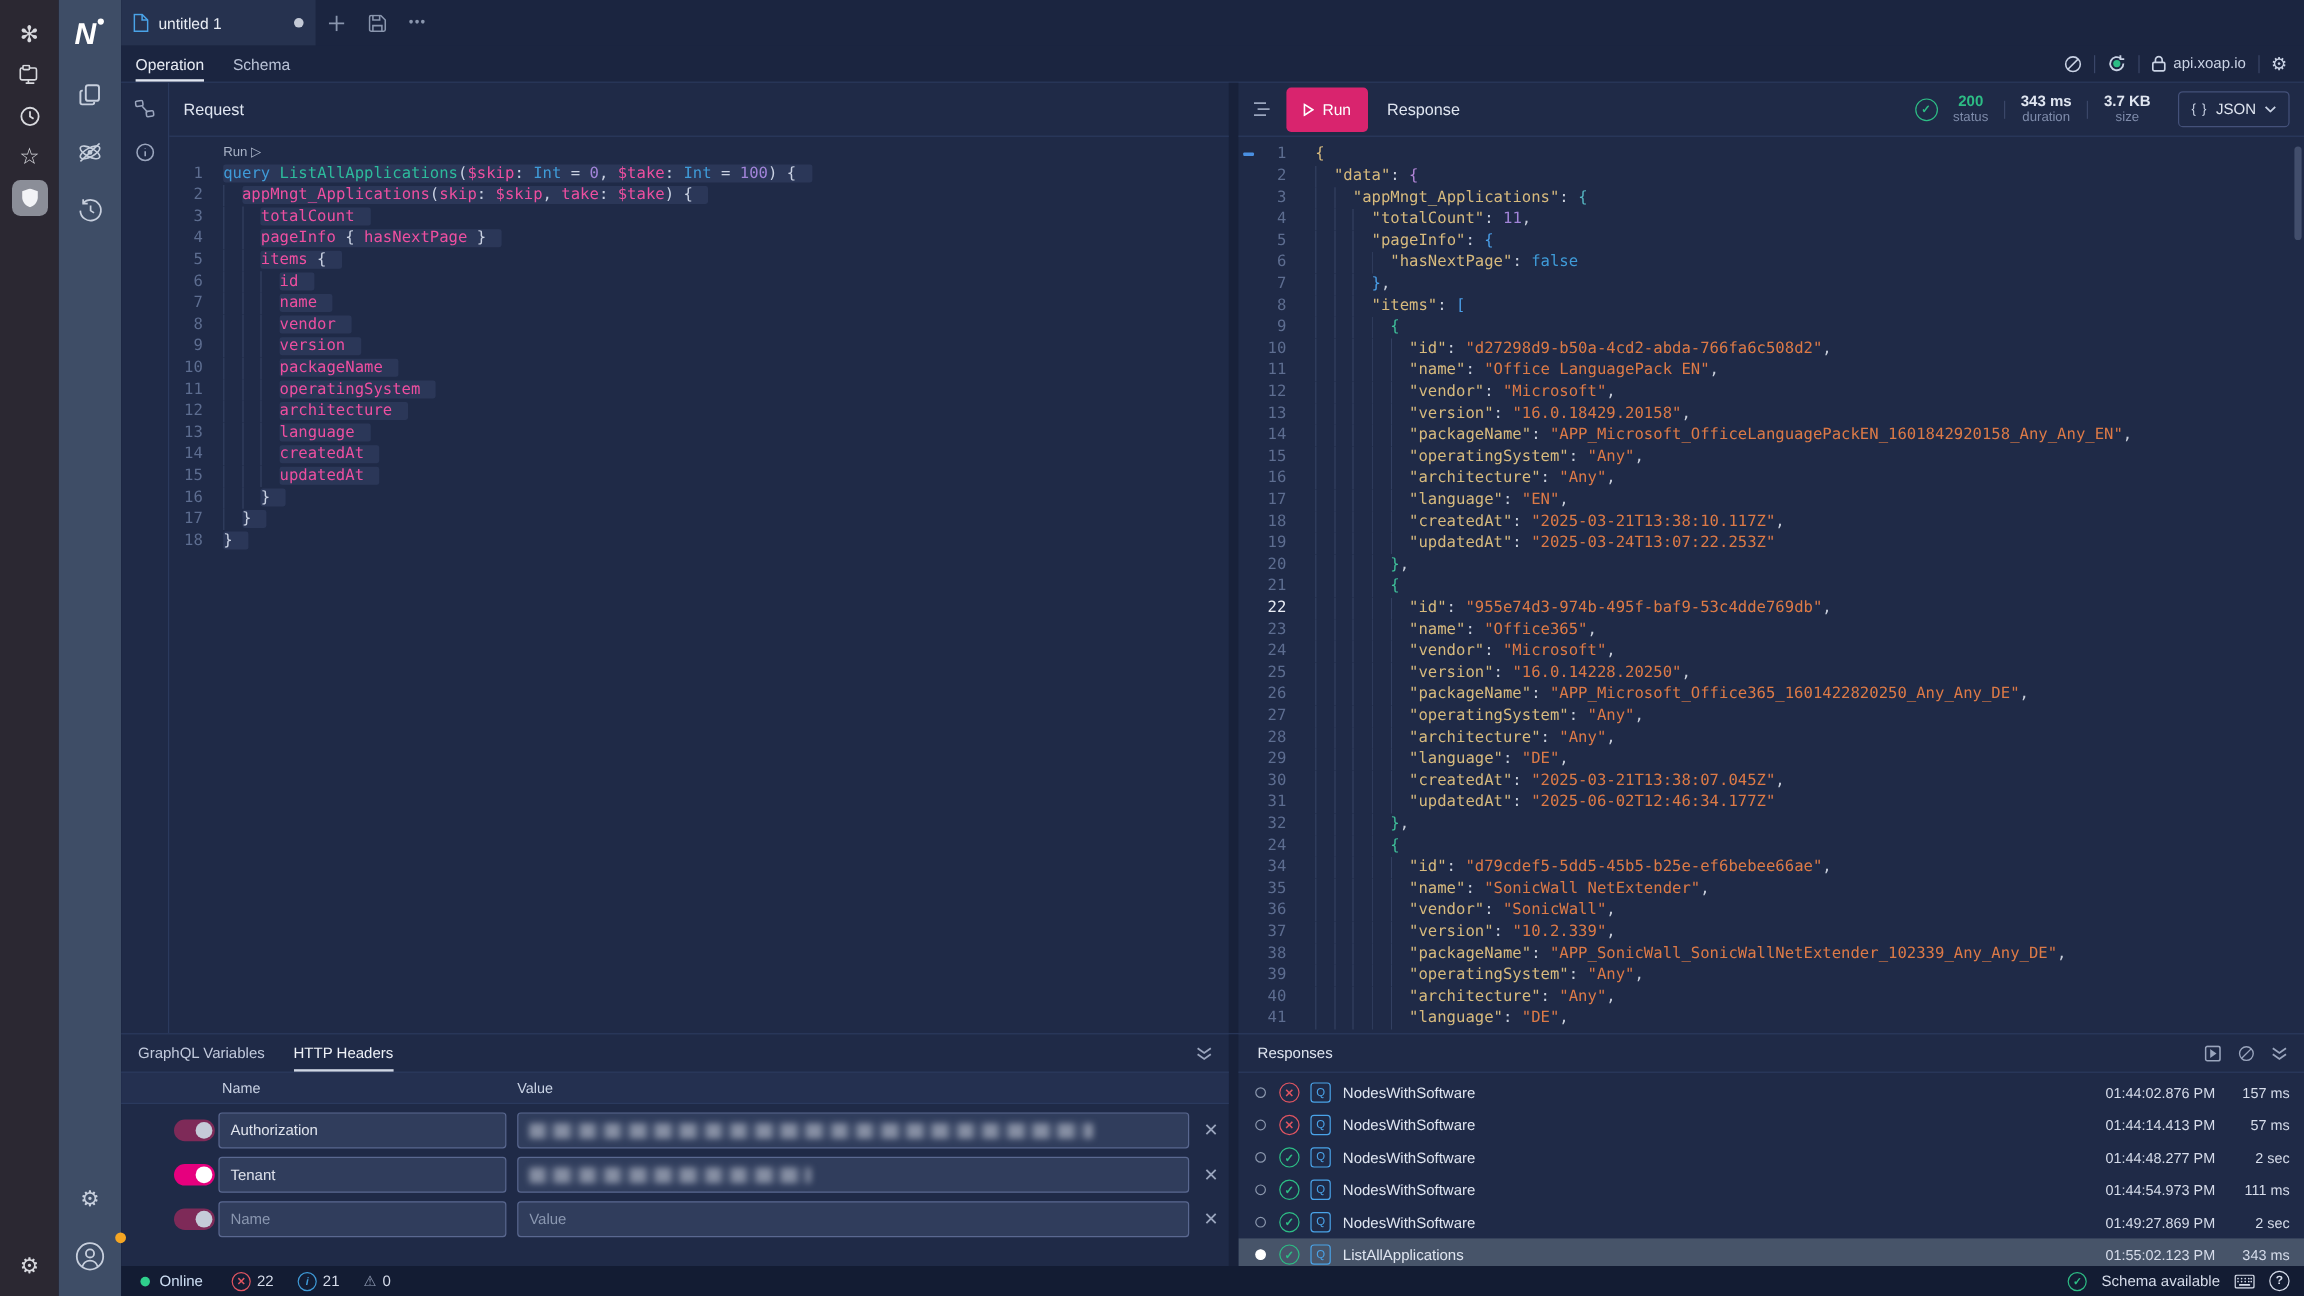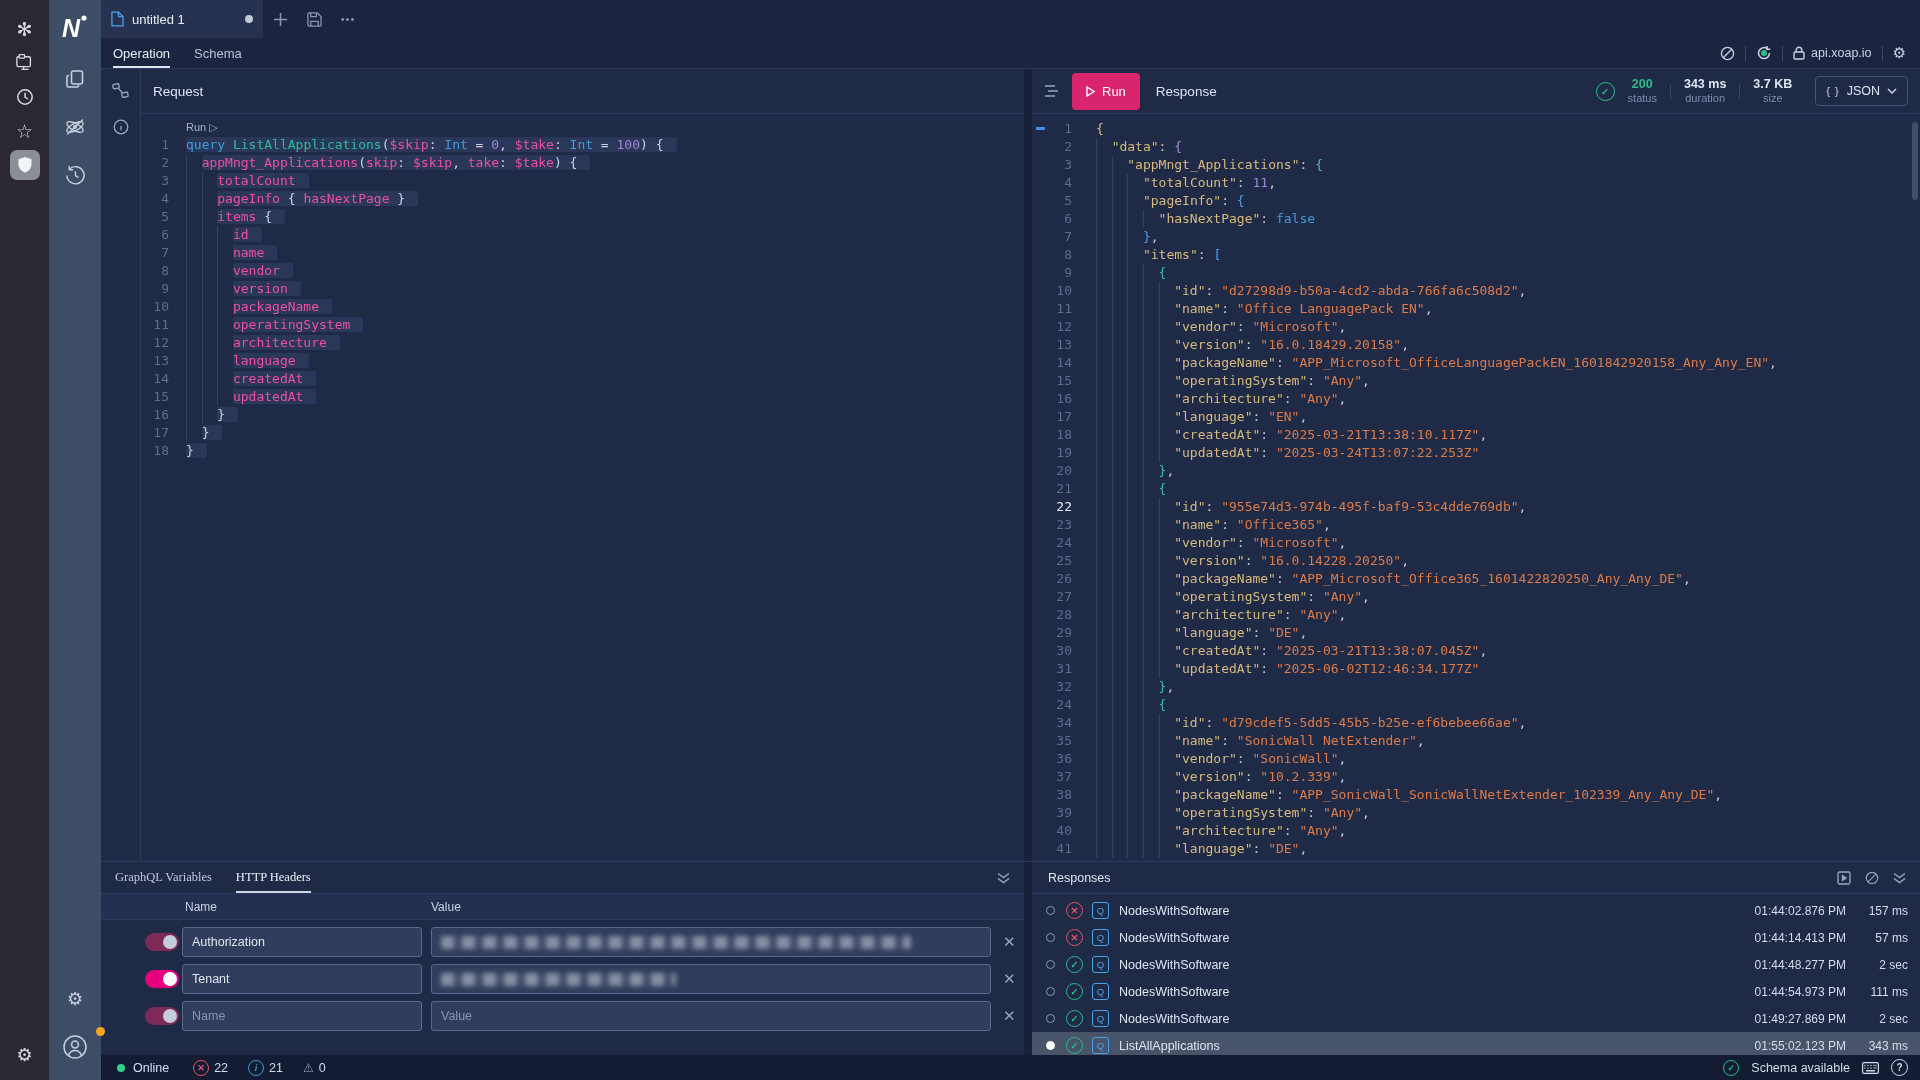--- a/index.html
+++ b/index.html
@@ -68,21 +68,21 @@
   .ty{color:#3f9bd8;} .nu{color:#a284d9;} .pu{color:#c9d1e2;}
   
   .jk{color:#d7ba7d;} .js{color:#dd7a47;} .jn{color:#a284d9;} .jb{color:#3f9bd8;} .jp{color:#c8cedb;}
   .b1{color:#d7ba7d;} .b2{color:#b184d6;} .b3{color:#56b6c2;} .b4{color:#4a9fe8;} .b5{color:#3fbf9a;}
   .fold-dash{position:absolute;left:4px;top:13px;width:9px;height:3px;background:#4a90e2;border-radius:1px;}
   .scroll-thumb{position:absolute;right:2px;top:8px;width:6px;height:78px;background:rgba(173,188,220,.25);border-radius:3px;}
   
   .bottom-row{height:193px;flex:none;display:flex;border-top:1px solid #2b3a5e;min-width:0;}
   .vars-panel{width:923px;flex:none;border-right:8px solid #18213a;display:flex;flex-direction:column;}
   .vh-tabs{height:31px;flex:none;display:flex;align-items:center;padding:0 14px;gap:24px;position:relative;}
-  .vh-tab{font-size:12.5px;color:#c2cadd;cursor:pointer;height:100%;display:flex;align-items:center;position:relative;font-family:Liberation Serif, serif;}
+  .vh-tab{font-size:12.5px;color:#c2cadd;cursor:pointer;height:100%;display:flex;align-items:center;position:relative;}
   .vh-tab.active{color:#eef1f7;}
   .vh-tab.active::after{content:"";position:absolute;left:0;right:0;bottom:0;height:2px;background:#cfd6e4;}
   .vh-collapse{margin-left:auto;color:#9aa5bd;cursor:pointer;}
   .vh-cols{height:25px;flex:none;display:flex;align-items:center;background:#243050;border-top:1px solid #2b3a5e;border-bottom:1px solid #2b3a5e;font-size:12px;color:#c9d2e4;}
   .vh-cols .c1{padding-left:84px;width:236px;}
   .vh-cols .c2{padding-left:10px;}
   .hdr-rows{flex:1;padding-top:7px;}
   .hdr-row{height:30px;margin-bottom:7px;display:flex;align-items:center;}
   .tgl{width:34px;height:18px;border-radius:9px;position:relative;margin-left:44px;flex:none;cursor:pointer;}
   .tgl.on{background:#e6007e;}

